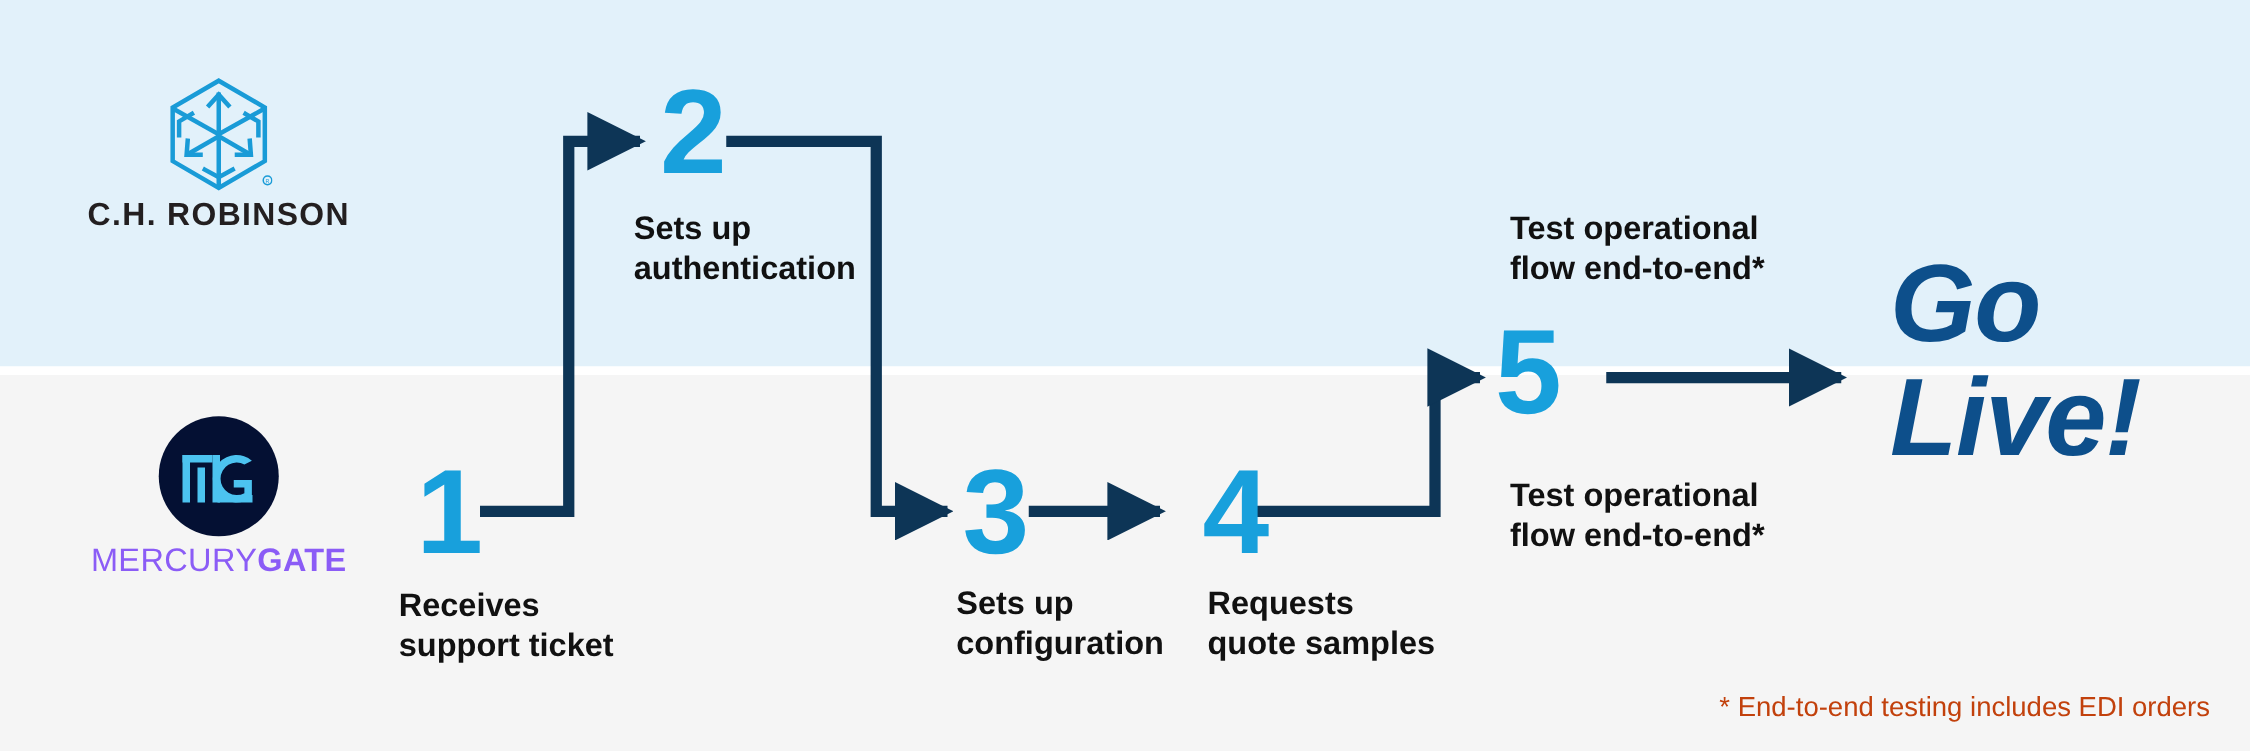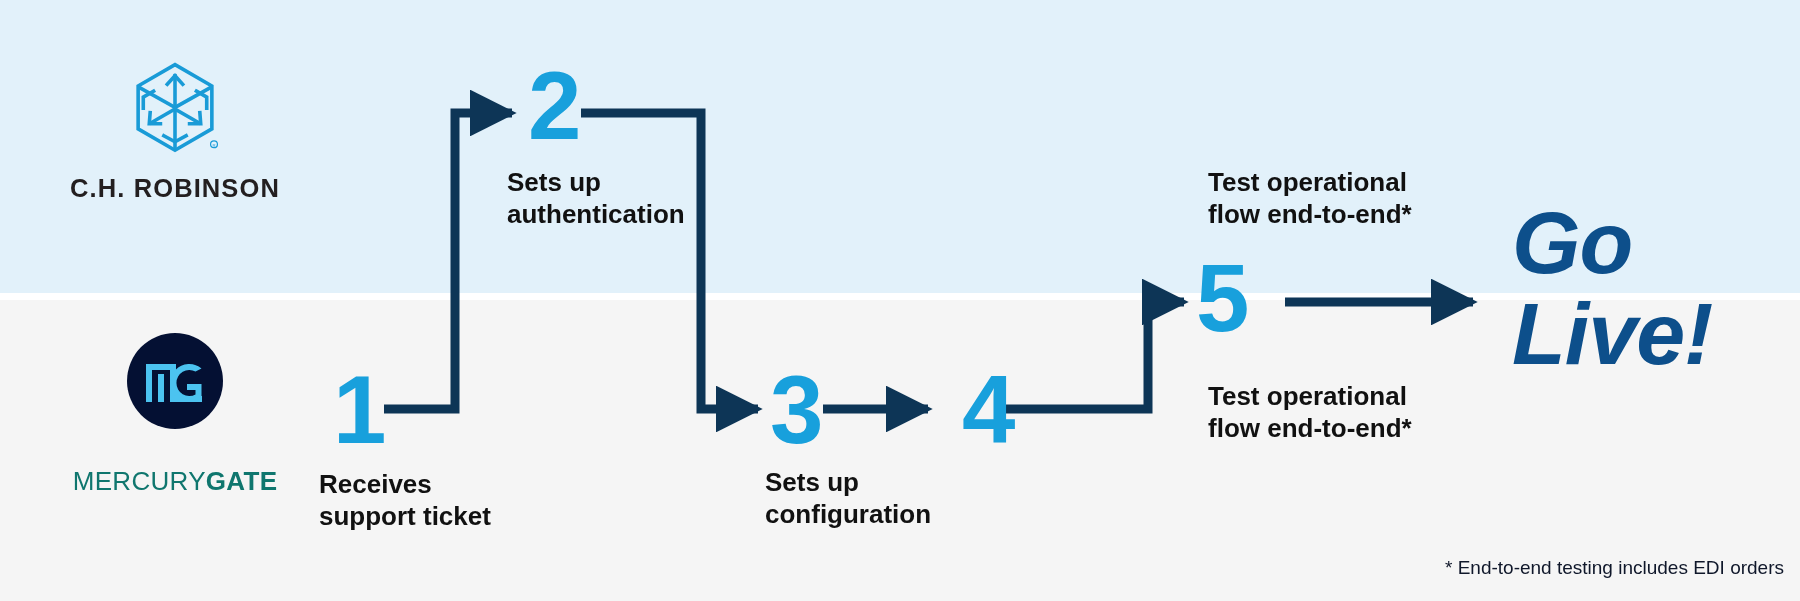--- a/index.html
+++ b/index.html
@@ -29,42 +29,41 @@
     background: #f5f5f5;
   }
   
   .logo-block {
     position: absolute;
     text-align: center;
   }
   #chr-logo { left: 60px; top: 62px; width: 230px; }
   #chr-mark { width: 86px; height: 96px; margin: 0 auto; display: block; }
   #chr-word {
-    margin-top: 16px;
     font-size: 25.5px;
     font-weight: 700;
     letter-spacing: 1.1px;
     color: #231f20;
     font-family: "Liberation Sans", sans-serif;
     white-space: nowrap;
   }
   #mg-logo { left: 60px; top: 333px; width: 230px; }
   #mg-circle {
     width: 96px; height: 96px;
     border-radius: 50%;
     background: #041033;
     margin: 0 auto;
     display: flex;
     align-items: center;
     justify-content: center;
   }
   #mg-word {
-    margin-top: 37px;
+    margin-top: 4px;
     font-size: 26px;
-    color: #0f766e;
+    color: #8b5cf6;
     white-space: nowrap;
     letter-spacing: 0.3px;
   }
   #mg-word .light { font-weight: 400; }
   #mg-word .bold  { font-weight: 700; }
 
   
   #connectors {
     position: absolute;
     left: 0; top: 0;
@@ -98,25 +97,25 @@
     font-weight: 700;
     color: #0d4f8b;
     line-height: 1.03;
     letter-spacing: -1px;
     white-space: pre-line;
     font-style: italic;
   }
   
   #footnote {
     position: absolute;
-    right: 16px;
+    right: 32px;
     bottom: 22px;
-    font-size: 19px;
+    font-size: 22px;
     font-weight: 400;
-    color: #0f172a;
+    color: #c2410c;
     white-space: nowrap;
   }
 </style>
 </head>
 <body>
 
 <div id="stage">
 
   <div class="band-top"></div>
   <div class="band-bottom"></div>
@@ -195,20 +194,22 @@
   <div class="step-num" style="left:770px; top:362px;">3</div>
   <div class="step-num" style="left:962px; top:362px;">4</div>
   <div class="step-num" style="left:1196px; top:250px;">5</div>
 
   <div class="step-label" style="left:319px; top:468px;">Receives
 support ticket</div>
   <div class="step-label" style="left:507px; top:166px;">Sets up
 authentication</div>
   <div class="step-label" style="left:765px; top:466px;">Sets up
 configuration</div>
+  <div class="step-label" style="left:966px; top:466px;">Requests
+quote samples</div>
   <div class="step-label" style="left:1208px; top:166px;">Test operational
 flow end-to-end*</div>
   <div class="step-label" style="left:1208px; top:380px;">Test operational
 flow end-to-end*</div>
 
   <div id="golive">Go
 Live!</div>
 
   <div id="footnote">* End-to-end testing includes EDI orders</div>
 

